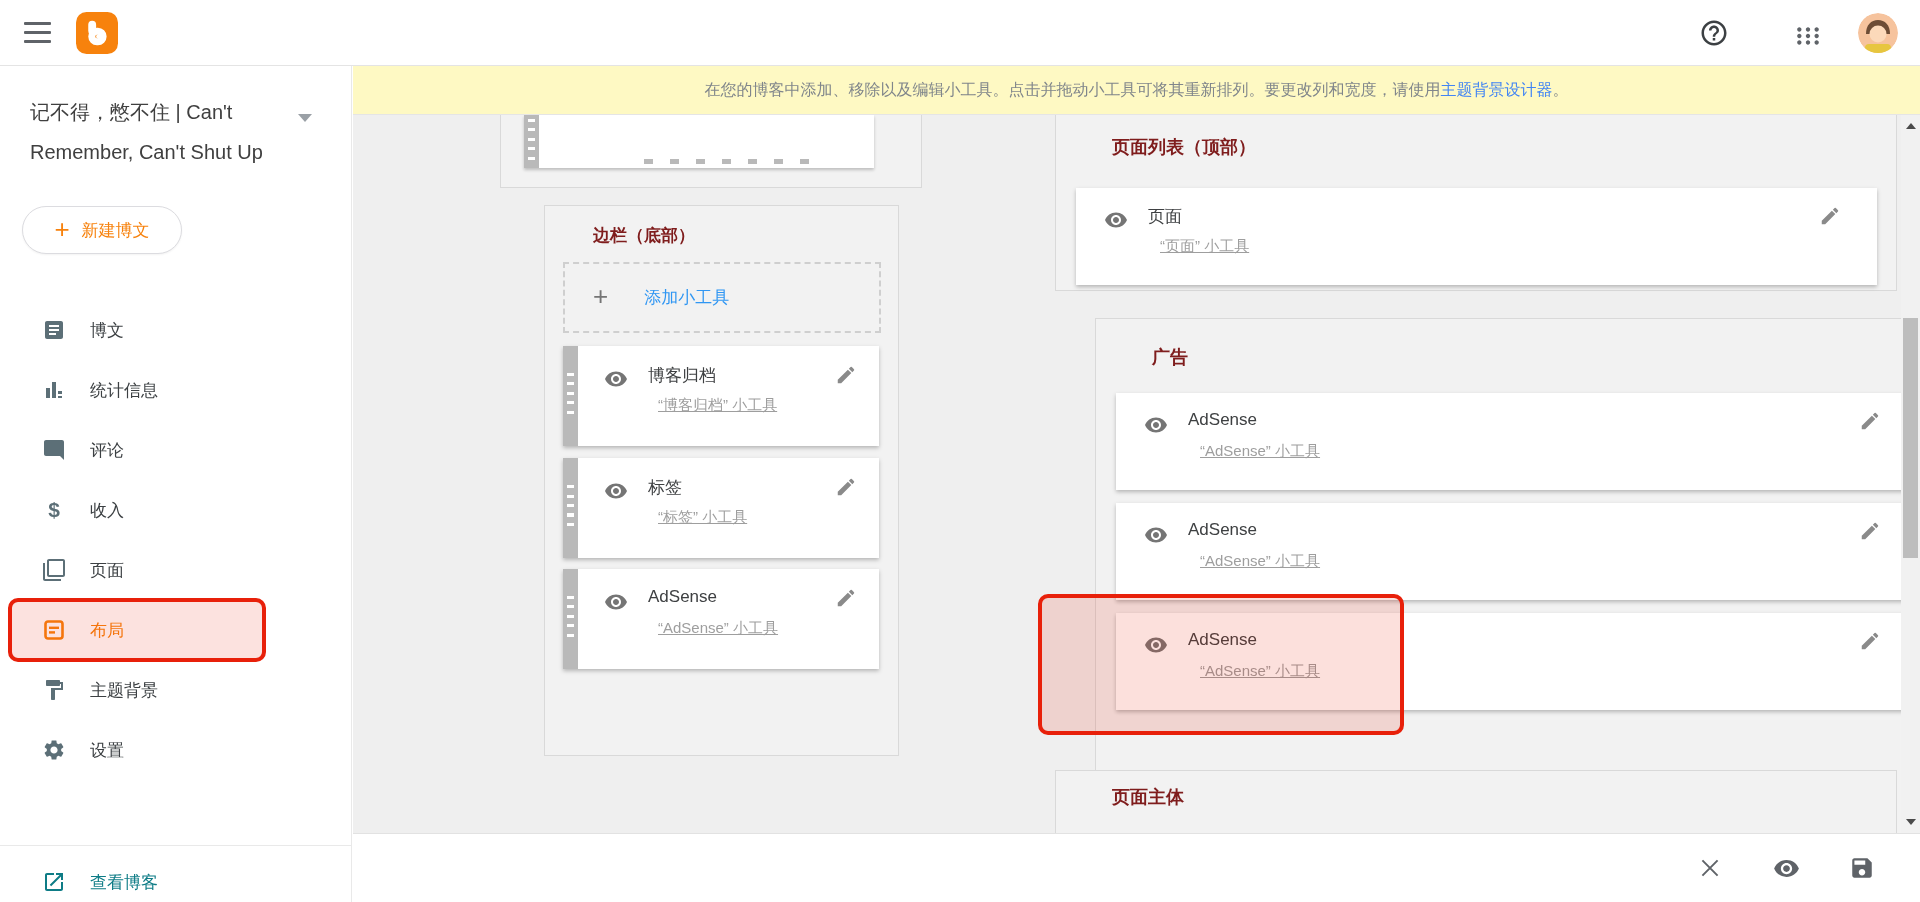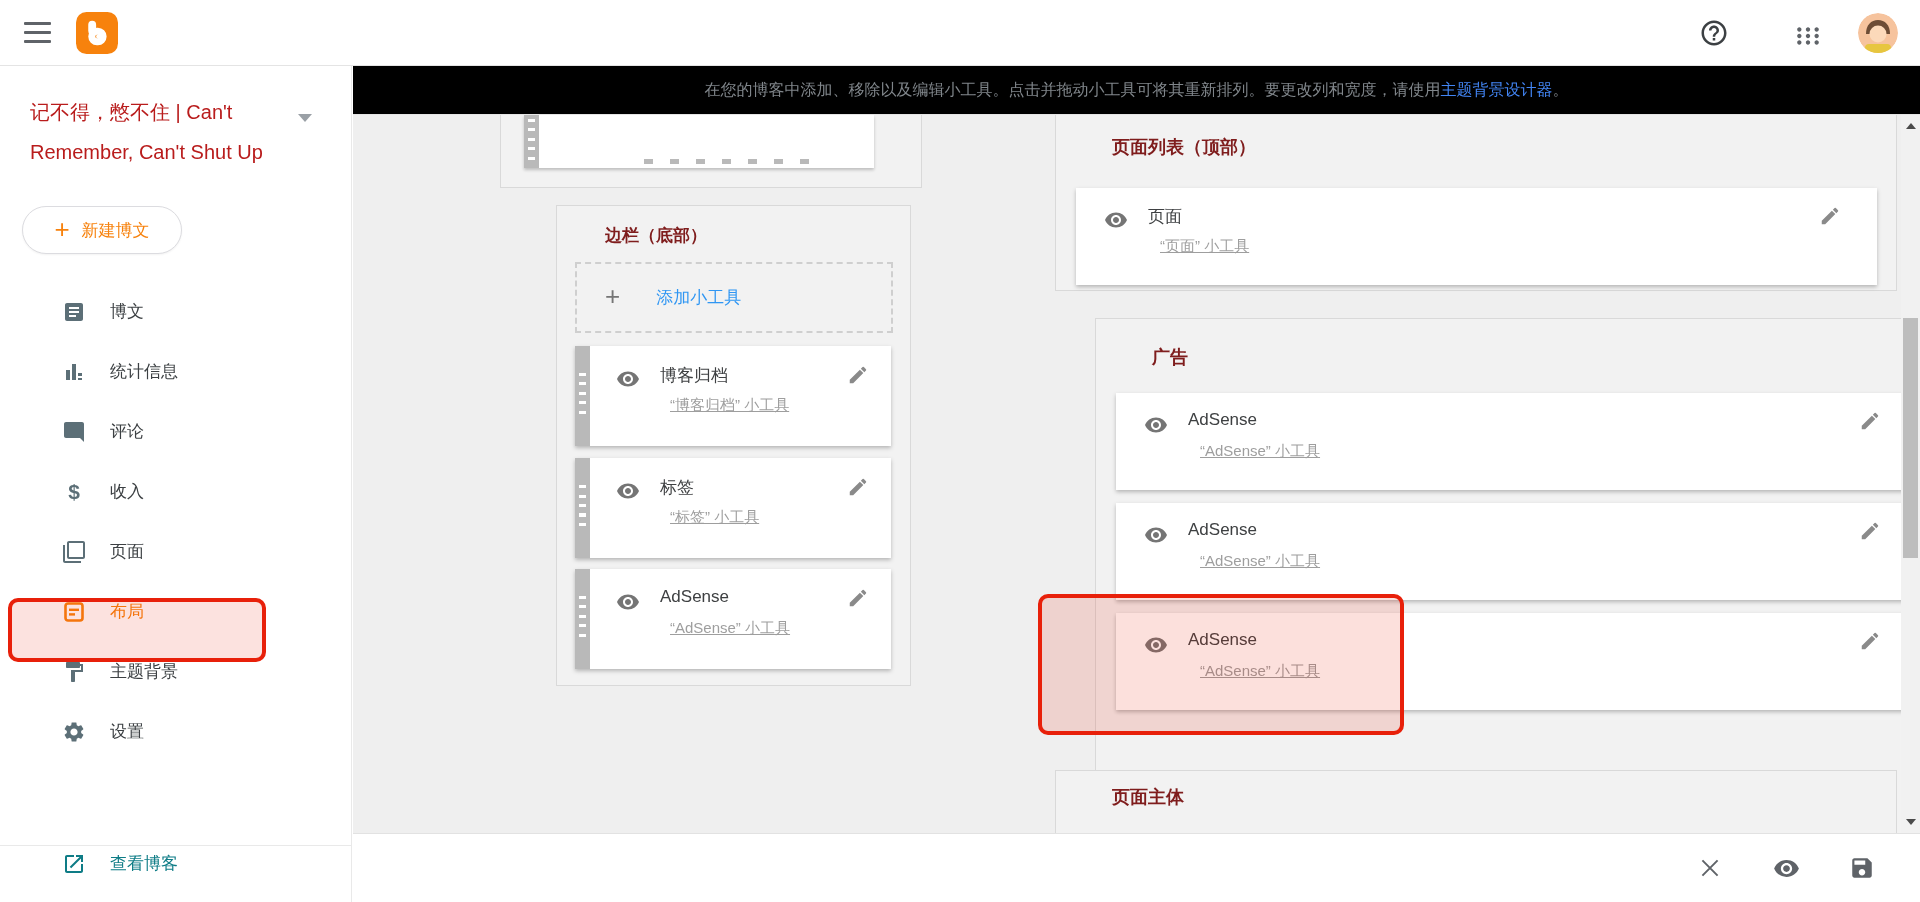--- a/index.html
+++ b/index.html
@@ -14,57 +14,57 @@
   .hamburger span { display:block; width:27px; height:3px; background:#5f6368; margin-bottom:6px; border-radius:1px; }
   .logo { position:absolute; left:76px; top:12px; width:42px; height:42px; }
   .icon-btn { position:absolute; top:17px; width:32px; height:32px; display:flex; align-items:center; justify-content:center; cursor:pointer; }
   .help-btn { left:1698px; }
   .apps-btn { left:1792px; top:20px; }
   .avatar { position:absolute; left:1858px; top:13px; width:40px; height:40px; border-radius:50%; overflow:hidden; cursor:pointer; }
 
   
   .sidebar { position:absolute; left:0; top:66px; width:352px; height:836px; background:#fff;
              border-right:1px solid #e9e9e9; z-index:20; }
-  .blog-title { position:absolute; left:30px; top:26px; width:272px; font-size:20px; line-height:40px; color:#b91c1c; cursor:pointer; }
+  .blog-title { position:absolute; left:30px; top:26px; width:272px; font-size:20px; line-height:40px; color:#404040; cursor:pointer; }
   .title-caret { position:absolute; left:298px; top:48px; width:0; height:0;
                  border-left:7px solid transparent; border-right:7px solid transparent; border-top:8px solid #9aa0a6; cursor:pointer; }
   .new-post-btn { position:absolute; left:22px; top:140px; width:160px; height:48px; border-radius:24px;
                   border:1px solid #dcdce0; background:#fff; display:flex; align-items:center; justify-content:center;
                   gap:12px; cursor:pointer; box-shadow:0 1px 2px rgba(0,0,0,.05); }
   .new-post-plus { color:var(--orange); font-size:26px; line-height:26px; font-weight:400; margin-top:-3px; }
   .new-post-label { color:var(--orange); font-size:17px; }
-  .menu-item { position:absolute; left:0; width:352px; height:60px; display:flex; align-items:flex-start; cursor:pointer;padding-left:20px; }
+  .menu-item { position:absolute; left:0; width:352px; height:60px; display:flex; align-items:center; cursor:pointer; }
   .menu-item .mi-icon { width:24px; height:24px; margin-left:42px; flex:0 0 24px; display:flex; align-items:center; justify-content:center; }
   .menu-item .mi-label { margin-left:24px; font-size:17px; color:#3c4043; }
   .menu-item.active .mi-label { color:var(--orange); }
   .dollar { font-size:21px; font-weight:bold; color:#5c6f77; }
   .nav-highlight { position:absolute; left:8px; top:532px; width:258px; height:64px; border:4px solid var(--hlred);
                    border-radius:10px; background:rgba(232,32,10,.13); pointer-events:none; z-index:5; }
   .side-divider { position:absolute; left:0; top:779px; width:352px; height:1px; background:#e9e9e9; }
   .view-blog { top:786px; }
   .view-blog .mi-label { color:var(--teal); }
 
   
   :root { --orange:#f7820d; --hlred:#e8200a; --link:#4285f4; --addblue:#2f96f3; --teal:#0e7c86; }
   .main-bg { position:absolute; left:353px; top:66px; width:1567px; height:836px; background:#efefef; }
-  .msg-strip { position:absolute; left:353px; top:66px; width:1567px; height:49px; background:#000000;
+  .msg-strip { position:absolute; left:353px; top:66px; width:1567px; height:49px; background:#fef9c3;
                border-bottom:1px solid #e5e5e5; display:flex; align-items:center; justify-content:center;
                font-size:16px; color:#80868b; z-index:2; }
   .msg-strip a { color:var(--link); text-decoration:none; cursor:pointer; }
 
   .sec { position:absolute; background:#f2f2f2; border:1px solid #d9d9d9; }
   .sec-title { font-size:17px; font-weight:bold; color:#7f1d1d; position:absolute; }
 
   
   .sec-partial { left:500px; top:115px; width:422px; height:73px; border-top:none; }
   .partial-card { position:absolute; left:23px; top:0; width:350px; height:53px; background:#fff;
                   box-shadow:0 2px 3px rgba(0,0,0,.22); overflow:hidden; cursor:grab; }
   .partial-remnant { position:absolute; left:120px; top:44px; width:180px; height:5px;
                      background:repeating-linear-gradient(to right,#b9b9b9 0 9px,transparent 9px 26px); }
-  .sec-sbbottom { left:556px; top:205px; width:355px; height:481px; }
+  .sec-sbbottom { left:544px; top:205px; width:355px; height:551px; }
   .sbb-title { left:48px; top:18px; }
   .add-widget { position:absolute; left:18px; top:56px; width:318px; height:71px; border:2px dashed #cfcfcf;
                 display:flex; align-items:center; cursor:pointer; }
   .add-plus { font-size:26px; color:#757575; margin-left:28px; margin-top:-3px; }
   .add-label { font-size:17px; color:var(--addblue); margin-left:36px; }
 
   .widget { position:absolute; display:flex; box-shadow:0 2px 4px rgba(0,0,0,.25); cursor:grab; }
   .w-left { left:18px; width:316px; height:100px; }
   .whandle { width:15px; background:#b9b9b9; position:relative; flex:0 0 15px; cursor:grab; }
   .whandle::before { content:""; position:absolute; left:4px; top:50%; transform:translateY(-50%);

